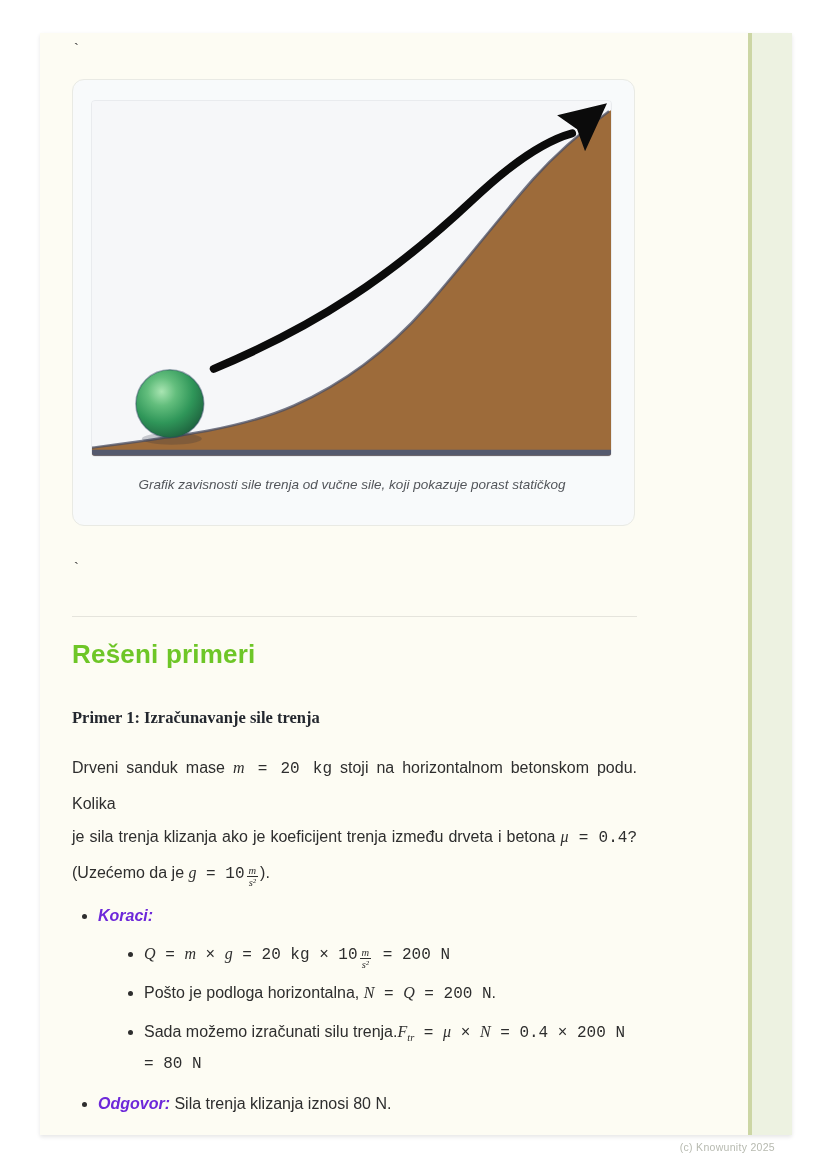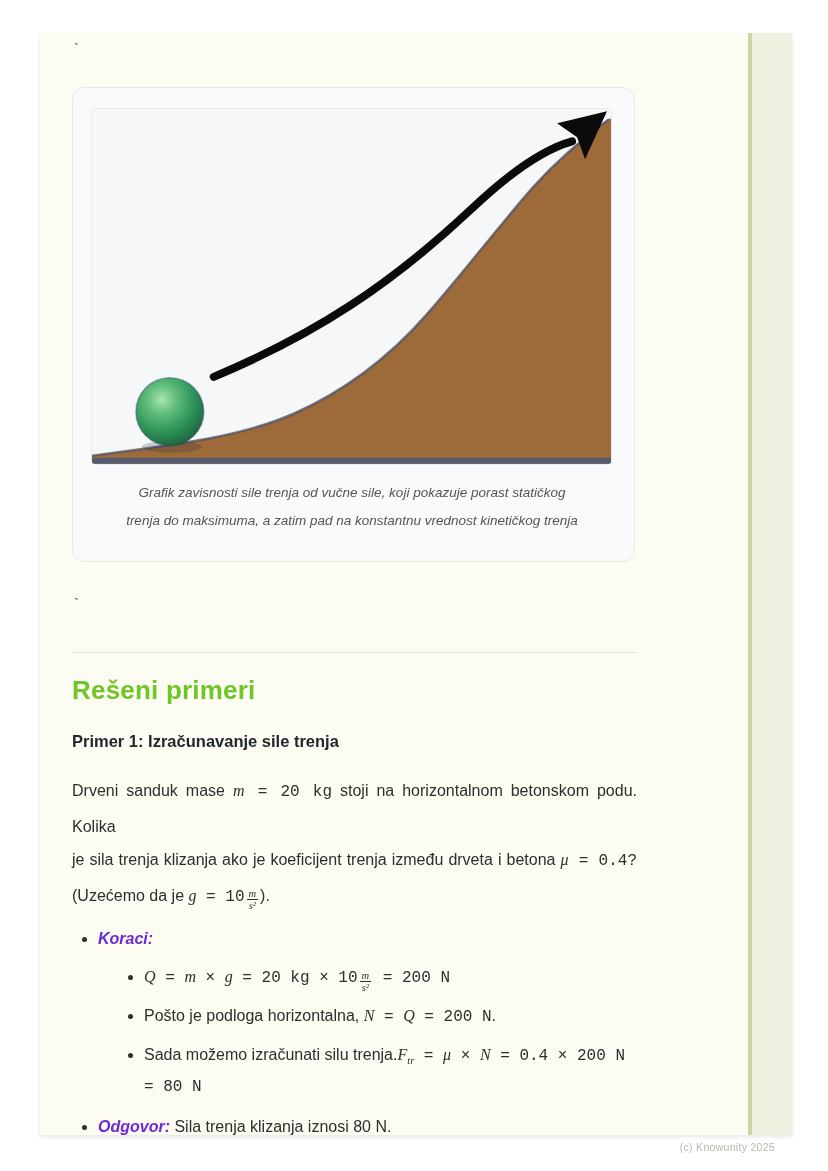--- a/index.html
+++ b/index.html
@@ -13,40 +13,40 @@
   }
   .green-panel{
     position:absolute;right:0;top:0;width:40px;height:100%;
     background:#edf2e1;border-left:4px solid #ccd6a4;
   }
   .content{position:absolute;left:32px;top:0;width:565px;}
   .stray-tick{display:block;margin:6px 0 0 2px;font-size:15px;color:#3a3a3a;height:20px;line-height:20px;}
   .stray-tick.second{margin-top:32px;}
   
   .figure-card{
-    margin-top:28px;box-sizing:border-box;width:563px;
+    margin-top:20px;box-sizing:border-box;width:563px;
     background:#f8fafb;border:1px solid #e9eae4;border-radius:12px;
     padding:20px 21px 26px 18px;
   }
   .figure-image{
     width:519px;height:355px;background:#f6f7f9;border:1px solid #e9ebee;
     border-radius:4px;overflow:hidden;
   }
   .figure-image svg{display:block;width:100%;height:100%;}
   .figure-caption{
     margin-top:14px;text-align:center;font-style:italic;
     font-size:13.5px;line-height:28px;color:#52555a;
   }
   hr.divider{border:none;border-top:1px solid #e5e4dc;margin:38px 0 0 0;}
   h2.section-title{
     margin:22px 0 0 0;font-size:26px;line-height:30px;font-weight:bold;
     color:#6ec627;letter-spacing:.2px;
   }
   h3.example-title{
-    margin:25px 0 0 0;font-size:16.5px;line-height:22px;font-weight:bold;color:#23272e;
+    margin:38px 0 0 0;font-size:16.5px;line-height:22px;font-weight:bold;color:#23272e;font-family:Liberation Serif, serif;
   }
   .problem{margin-top:22px;font-size:16px;line-height:33.5px;}
   .pline.just{text-align:justify;text-align-last:justify;}
   ul.steps{margin:8px 0 0 0;padding:0 0 0 26px;list-style:disc;}
   ul.steps > li{margin:10px 0;font-size:16px;line-height:30px;}
   ul.substeps{margin:6px 0 0 0;padding:0 0 0 46px;list-style:disc;}
   ul.substeps > li{margin:8px 0;font-size:16px;line-height:30px;}
   .eq-line{line-height:30px;}
   strong{color:#6d28d9;font-style:italic;}
   
@@ -96,21 +96,20 @@
           <path d="M0,347 C85,336 150,328 202,305 C252,283 298,248 335,206 C372,164 405,120 442,78 C468,49 495,27 518,10" fill="none" stroke="#4b4f63" stroke-width="2.5" opacity="0.75"></path>
           <line x1="0" y1="352" x2="520" y2="352" stroke="#555a6e" stroke-width="6"></line>
           <ellipse cx="80" cy="338" rx="30" ry="6" fill="rgba(30,40,60,0.22)"></ellipse>
           <circle cx="78" cy="303" r="34" fill="url(#ballg)" stroke="rgba(45,70,95,0.45)" stroke-width="1.5"></circle>
           <path d="M122,268 C225,225 300,175 380,100 C420,62 452,40 481,32" fill="none" stroke="#0b0b0b" stroke-width="8" stroke-linecap="round"></path>
           <polygon points="516,2 494,50 486,28 466,14" fill="#0b0b0b"></polygon>
         </svg>
       </div>
       <div class="figure-caption">
         <div>Grafik zavisnosti sile trenja od vučne sile, koji pokazuje porast statičkog</div>
-        <div>trenja do maksimuma, a zatim pad na konstantnu vrednost kinetičkog trenja</div>
       </div>
     </div>
 
     <span class="stray-tick second">`</span>
 
     <hr class="divider">
 
     <h2 class="section-title">Rešeni primeri</h2>
 
     <h3 class="example-title">Primer 1: Izračunavanje sile trenja</h3>

